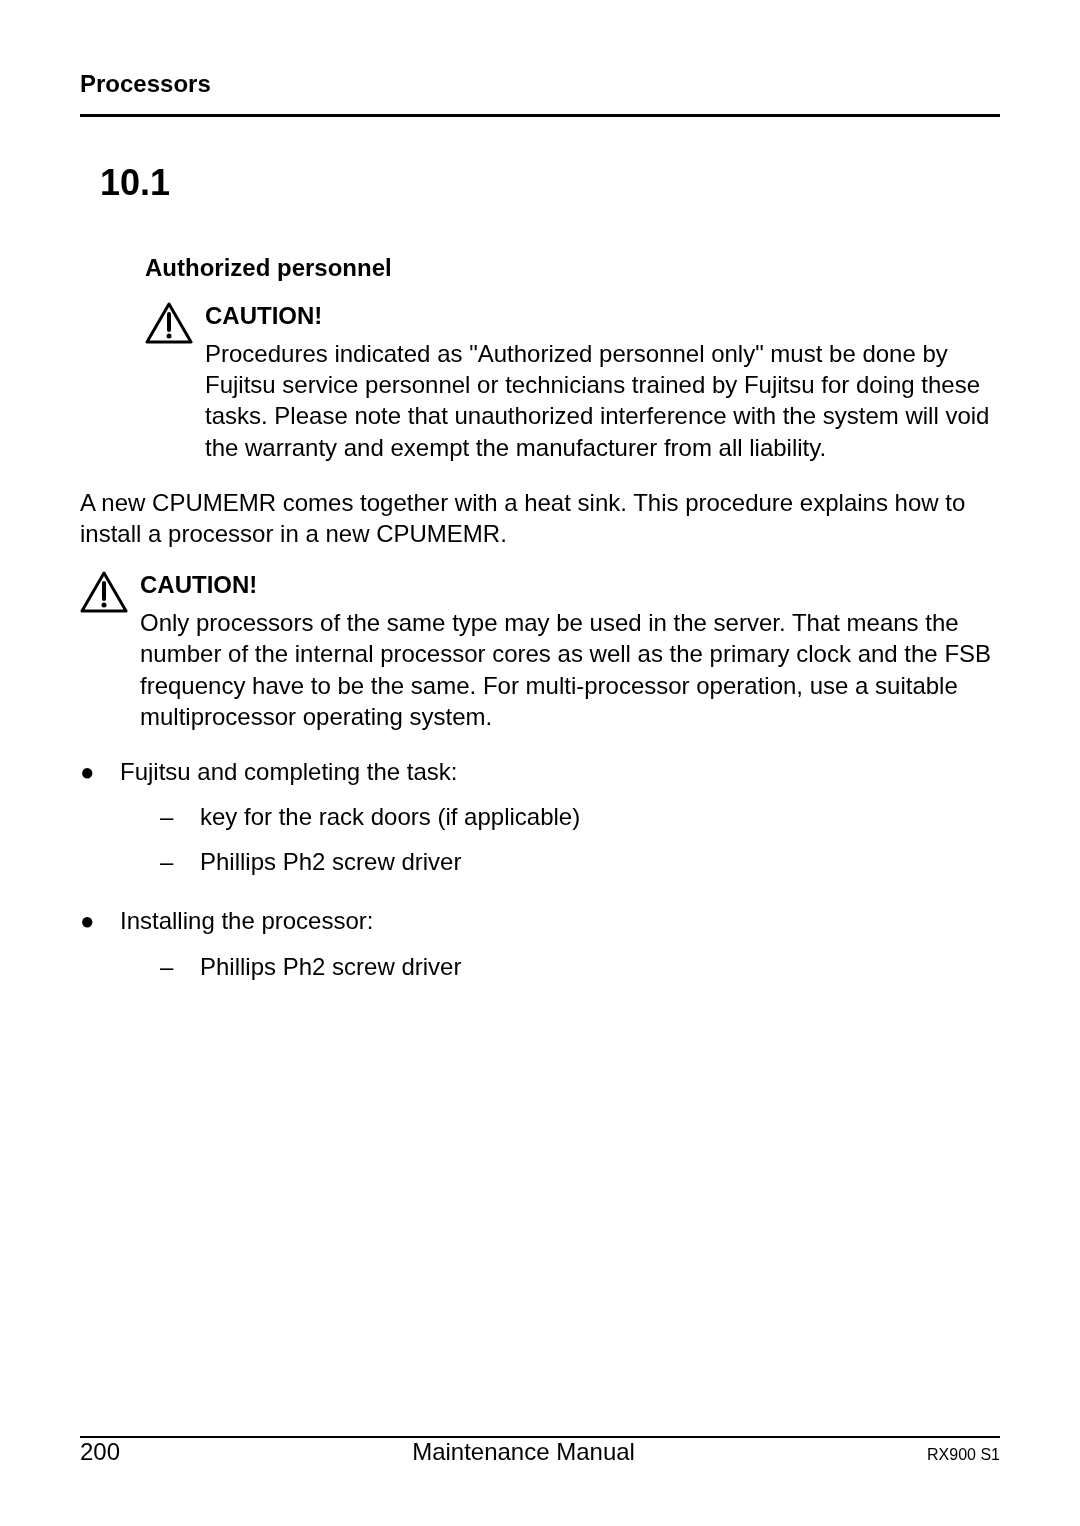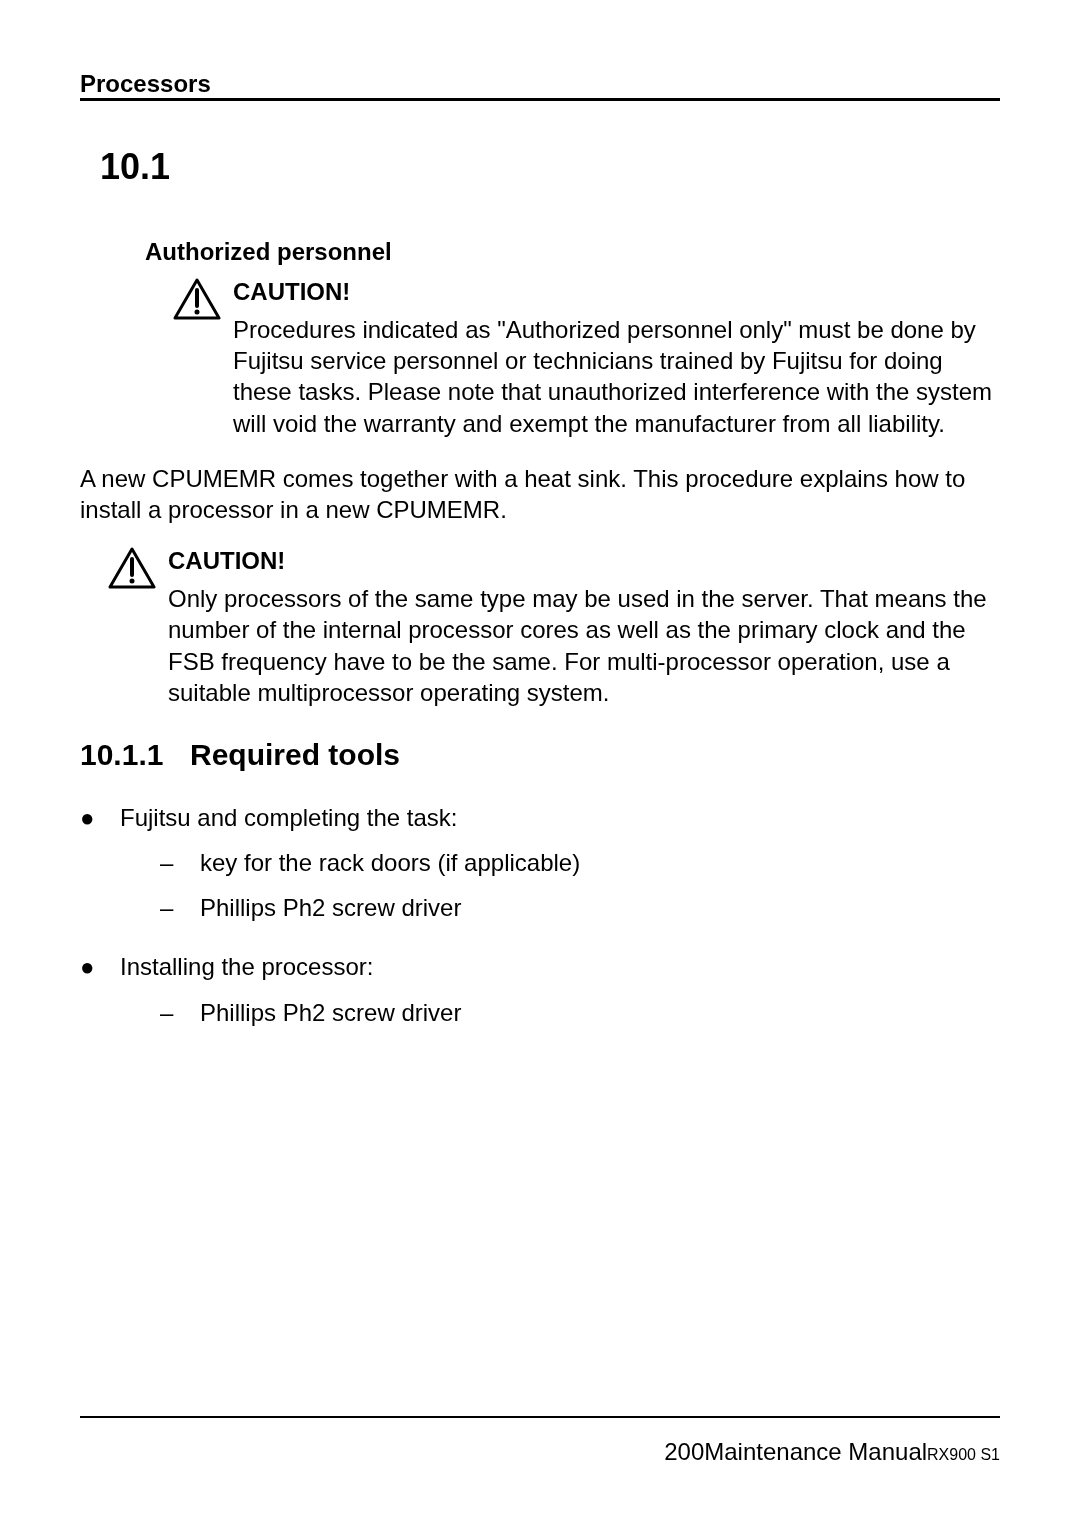--- a/index.html
+++ b/index.html
@@ -14,52 +14,51 @@
       height: 1526px;
       position: relative;
       color: #000;
     }
     .page {
       padding: 70px 80px 0 80px;
     }
     .header-section {
       font-weight: bold;
       font-size: 24px;
-      padding-bottom: 0;
+      padding-bottom: 16px;
       border-bottom: 3px solid #000;
       margin-bottom: 45px;
     }
     .main-heading {
       font-size: 36px;
       font-weight: bold;
       margin-bottom: 50px;
       display: flex;
     }
     .main-heading .num {
       width: 100px;
       flex-shrink: 0;
       margin-left: 20px;
     }
     .indented-block {
       margin-left: 65px;
     }
     .subheading-bold {
       font-weight: bold;
       font-size: 24px;
-      margin-bottom: 12px;
+      margin-bottom: 20px;
     }
     .body-text {
       font-size: 24px;
       line-height: 1.3;
       margin-bottom: 22px;
     }
     .caution-block {
       margin-top: 12px;
       margin-bottom: 24px;
-      margin-left: 28px;
     }
     .caution-row {
       display: flex;
       align-items: flex-start;
     }
     .caution-icon-wrap {
       width: 60px;
       flex-shrink: 0;
     }
     .caution-icon {
@@ -125,23 +124,22 @@
     .dash-marker {
       width: 40px;
       flex-shrink: 0;
     }
     .footer {
       position: absolute;
       bottom: 60px;
       left: 80px;
       right: 80px;
       border-top: 2px solid #000;
-      padding-top: 20px;
-      display: flex;
-      justify-content: flex-end;
+      display: flex;
+      justify-content: space-between;
       align-items: baseline;
       font-size: 24px;
     }
     .footer-right {
       font-size: 16px;
     }
   </style>
 </head>
 <body>
 
@@ -183,24 +181,20 @@
           <circle cx="24" cy="34" r="2.5" fill="#000"></circle>
         </svg>
       </div>
       <div class="caution-content">
         <div class="caution-label">CAUTION!</div>
         <div class="caution-text">Only processors of the same type may be used in the server. That means the number of the internal processor cores as well as the primary clock and the FSB frequency have to be the same. For multi-processor operation, use a suitable multiprocessor operating system.</div>
       </div>
     </div>
   </div>
 
-  <div class="sub-heading">
-    <span class="num">10.1.1</span>
-    <span>Required tools</span>
-  </div>
 
   <ul class="bullet-list">
     <li class="bullet-item">
       <span class="bullet-marker">●</span>
       <div class="bullet-text">
         <span>Fujitsu and completing the task:</span>
         <div class="dash-list">
           <div class="dash-item">
             <span class="dash-marker">–</span>
             <span>key for the rack doors (if applicable)</span>

